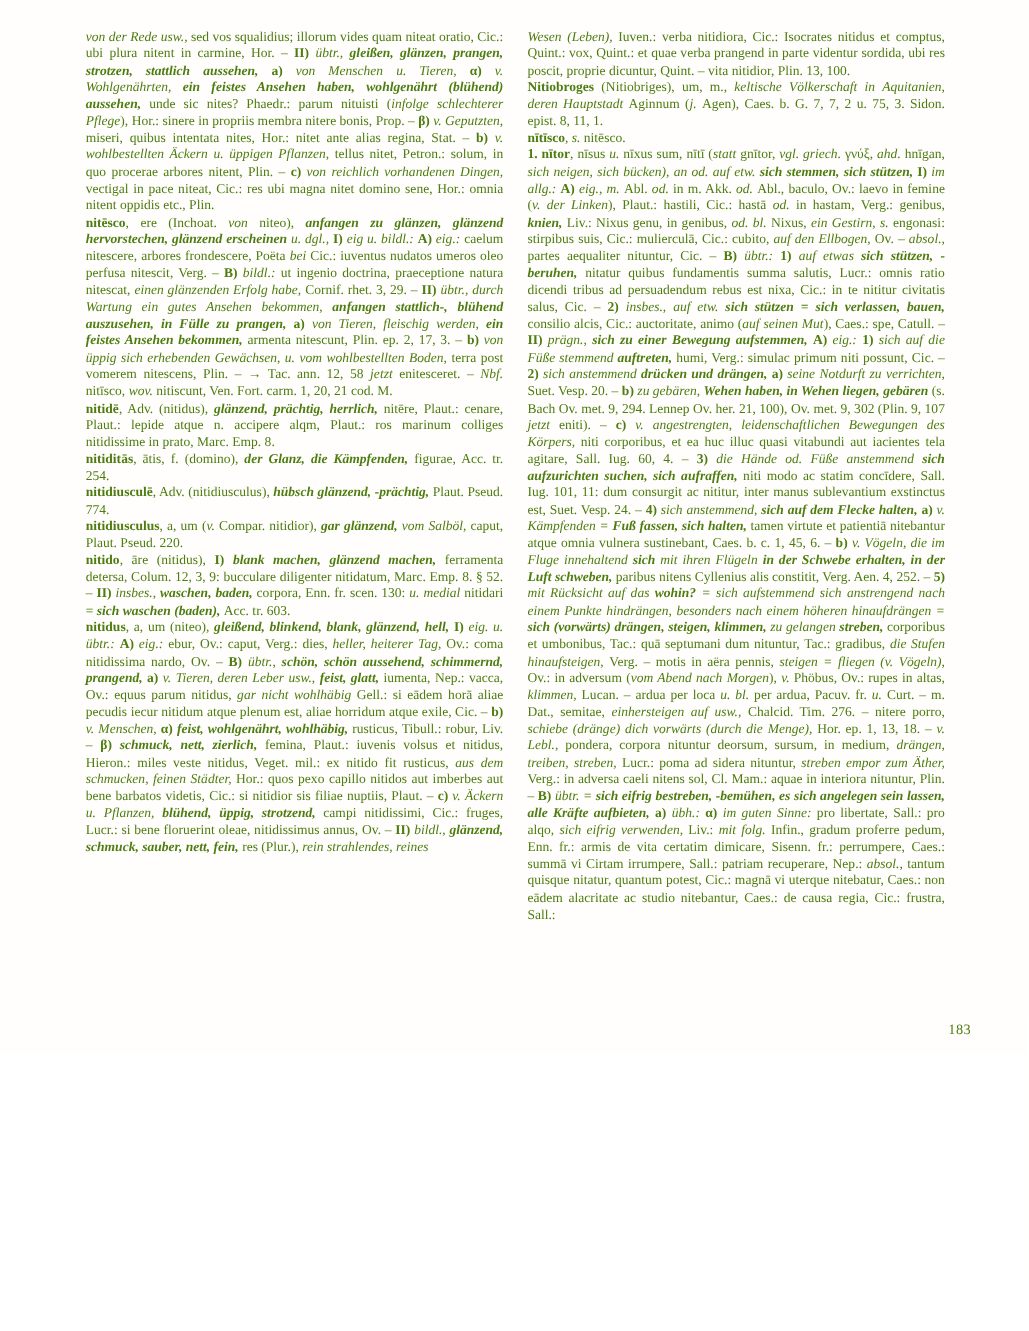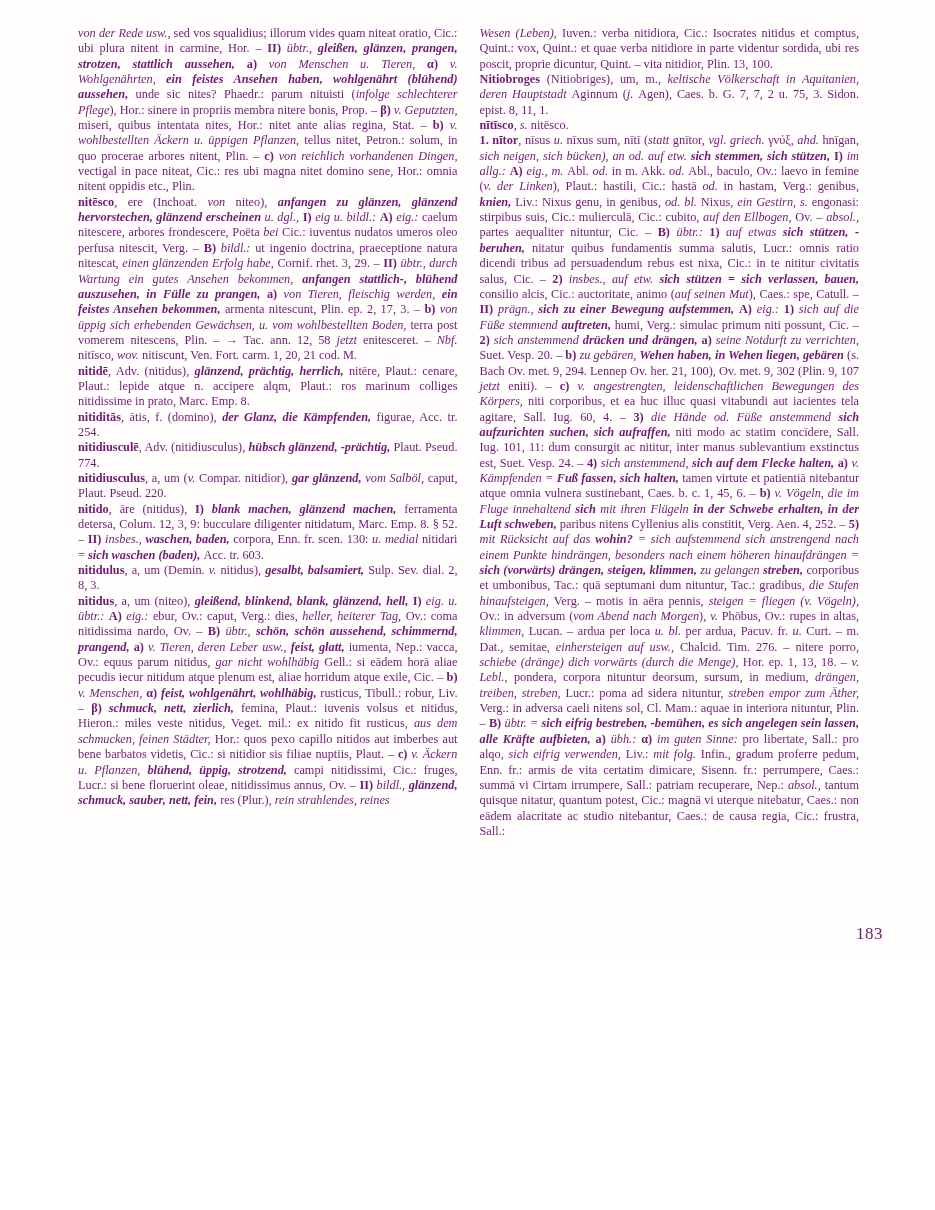--- a/index.html
+++ b/index.html
@@ -2,21 +2,21 @@
 <html><head>
 <meta charset="utf-8">
 <style>
   html,body{margin:0;padding:0;background:#ffffff;}
   .page{
     position:relative;
     width:935px;height:958px;
     background:#fffefc;
     overflow:hidden;
     font-family:"Liberation Serif","DejaVu Serif",serif;
-    color:#701a75;
+    color:#4d7c0f;
     box-sizing:border-box;
     padding:26px 76px 0 78px;
   }
   .columns{
     display:flex;
     gap:22px;
   }
   .col{
     width:380px;
     font-size:12.3px;
@@ -28,41 +28,40 @@
     padding:0;
   }
   .r{font-weight:normal;font-style:normal;}
   .b{font-weight:bold;font-style:normal;}
   .i{font-weight:normal;font-style:italic;}
   .bi{font-weight:bold;font-style:italic;}
   .page-number{
     position:absolute;
     right:52px;
     bottom:14px;
-    font-size:17px;
+    font-size:13px;
     letter-spacing:0.5px;
   }
 </style>
 </head>
 <body>
 
 <div class="page">
   <div class="columns">
     <div class="col" id="col-left">
         <p class="entry"><span class="i">von der Rede usw., </span><span class="r">sed vos squalidius; illorum vides quam niteat oratio, Cic.: ubi plura nitent in carmine, Hor. – </span><span class="b">II) </span><span class="i">übtr., </span><span class="bi">gleißen, glänzen, prangen, strotzen, stattlich aussehen, </span><span class="b">a) </span><span class="i">von Menschen u. Tieren, </span><span class="b">α) </span><span class="i">v. Wohlgenährten, </span><span class="bi">ein feistes Ansehen haben, wohlgenährt (blühend) aussehen, </span><span class="r">unde sic nites? Phaedr.: parum nituisti (</span><span class="i">infolge schlechterer Pflege</span><span class="r">), Hor.: sinere in propriis membra nitere bonis, Prop. – </span><span class="b">β) </span><span class="i">v. Geputzten, </span><span class="r">miseri, quibus intentata nites, Hor.: nitet ante alias regina, Stat. – </span><span class="b">b) </span><span class="i">v. wohlbestellten Äckern u. üppigen Pflanzen, </span><span class="r">tellus nitet, Petron.: solum, in quo procerae arbores nitent, Plin. – </span><span class="b">c) </span><span class="i">von reichlich vorhandenen Dingen, </span><span class="r">vectigal in pace niteat, Cic.: res ubi magna nitet domino sene, Hor.: omnia nitent oppidis etc., Plin.</span></p>
         <p class="entry"><span class="b">nitēsco</span><span class="r">, ere (Inchoat. </span><span class="i">von </span><span class="r">niteo), </span><span class="bi">anfangen zu glänzen, glänzend hervorstechen, glänzend erscheinen </span><span class="i">u. dgl., </span><span class="b">I) </span><span class="i">eig u. bildl.: </span><span class="b">A) </span><span class="i">eig.: </span><span class="r">caelum nitescere, arbores frondescere, Poëta </span><span class="i">bei </span><span class="r">Cic.: iuventus nudatos umeros oleo perfusa nitescit, Verg. – </span><span class="b">B) </span><span class="i">bildl.: </span><span class="r">ut ingenio doctrina, praeceptione natura nitescat, </span><span class="i">einen glänzenden Erfolg habe, </span><span class="r">Cornif. rhet. 3, 29. – </span><span class="b">II) </span><span class="i">übtr., durch Wartung ein gutes Ansehen bekommen, </span><span class="bi">anfangen stattlich-, blühend auszusehen, in Fülle zu prangen, </span><span class="b">a) </span><span class="i">von Tieren, fleischig werden, </span><span class="bi">ein feistes Ansehen bekommen, </span><span class="r">armenta nitescunt, Plin. ep. 2, 17, 3. – </span><span class="b">b) </span><span class="i">von üppig sich erhebenden Gewächsen, u. vom wohlbestellten Boden, </span><span class="r">terra post vomerem nitescens, Plin. – → Tac. ann. 12, 58 </span><span class="i">jetzt </span><span class="r">enitesceret. – </span><span class="i">Nbf. </span><span class="r">nitīsco, </span><span class="i">wov. </span><span class="r">nitiscunt, Ven. Fort. carm. 1, 20, 21 cod. M.</span></p>
         <p class="entry"><span class="b">nitidē</span><span class="r">, Adv. (nitidus), </span><span class="bi">glänzend, prächtig, herrlich, </span><span class="r">nitēre, Plaut.: cenare, Plaut.: lepide atque n. accipere alqm, Plaut.: ros marinum colliges nitidissime in prato, Marc. Emp. 8.</span></p>
         <p class="entry"><span class="b">nitiditās</span><span class="r">, ātis, f. (domino), </span><span class="bi">der Glanz, die Kämpfenden, </span><span class="r">figurae, Acc. tr. 254.</span></p>
         <p class="entry"><span class="b">nitidiusculē</span><span class="r">, Adv. (nitidiusculus), </span><span class="bi">hübsch glänzend, -prächtig, </span><span class="r">Plaut. Pseud. 774.</span></p>
         <p class="entry"><span class="b">nitidiusculus</span><span class="r">, a, um (</span><span class="i">v. </span><span class="r">Compar. nitidior), </span><span class="bi">gar glänzend, </span><span class="i">vom Salböl, </span><span class="r">caput, Plaut. Pseud. 220.</span></p>
         <p class="entry"><span class="b">nitido</span><span class="r">, āre (nitidus), </span><span class="b">I) </span><span class="bi">blank machen, glänzend machen, </span><span class="r">ferramenta detersa, Colum. 12, 3, 9: bucculare diligenter nitidatum, Marc. Emp. 8. § 52. – </span><span class="b">II) </span><span class="i">insbes., </span><span class="bi">waschen, baden, </span><span class="r">corpora, Enn. fr. scen. 130: </span><span class="i">u. medial </span><span class="r">nitidari = </span><span class="bi">sich waschen (baden), </span><span class="r">Acc. tr. 603.</span></p>
-        <p class="entry"><span class="b">nitidulus</span><span class="r">, a, um (Demin. </span><span class="i">v. </span><span class="r">nitidus), </span><span class="bi">gesalbt, balsamiert, </span><span class="r">Sulp. Sev. dial. 2, 8, 3.</span></p>
         <p class="entry"><span class="b">nitidus</span><span class="r">, a, um (niteo), </span><span class="bi">gleißend, blinkend, blank, glänzend, hell, </span><span class="b">I) </span><span class="i">eig. u. übtr.: </span><span class="b">A) </span><span class="i">eig.: </span><span class="r">ebur, Ov.: caput, Verg.: dies, </span><span class="i">heller, heiterer Tag, </span><span class="r">Ov.: coma nitidissima nardo, Ov. – </span><span class="b">B) </span><span class="i">übtr., </span><span class="bi">schön, schön aussehend, schimmernd, prangend, </span><span class="b">a) </span><span class="i">v. Tieren, deren Leber usw., </span><span class="bi">feist, glatt, </span><span class="r">iumenta, Nep.: vacca, Ov.: equus parum nitidus, </span><span class="i">gar nicht wohlhäbig </span><span class="r">Gell.: si eādem horā aliae pecudis iecur nitidum atque plenum est, aliae horridum atque exile, Cic. – </span><span class="b">b) </span><span class="i">v. Menschen, </span><span class="b">α) </span><span class="bi">feist, wohlgenährt, wohlhäbig, </span><span class="r">rusticus, Tibull.: robur, Liv. – </span><span class="b">β) </span><span class="bi">schmuck, nett, zierlich, </span><span class="r">femina, Plaut.: iuvenis volsus et nitidus, Hieron.: miles veste nitidus, Veget. mil.: ex nitido fit rusticus, </span><span class="i">aus dem schmucken, feinen Städter, </span><span class="r">Hor.: quos pexo capillo nitidos aut imberbes aut bene barbatos videtis, Cic.: si nitidior sis filiae nuptiis, Plaut. – </span><span class="b">c) </span><span class="i">v. Äckern u. Pflanzen, </span><span class="bi">blühend, üppig, strotzend, </span><span class="r">campi nitidissimi, Cic.: fruges, Lucr.: si bene floruerint oleae, nitidissimus annus, Ov. – </span><span class="b">II) </span><span class="i">bildl., </span><span class="bi">glänzend, schmuck, sauber, nett, fein, </span><span class="r">res (Plur.), </span><span class="i">rein strahlendes, reines</span></p>
       </div>
     <div class="col" id="col-right">
-        <p class="entry"><span class="i">Wesen (Leben), </span><span class="r">Iuven.: verba nitidiora, Cic.: Isocrates nitidus et comptus, Quint.: vox, Quint.: et quae verba nitidiore in parte videntur sordida, ubi res poscit, proprie dicuntur, Quint. – vita nitidior, Plin. 13, 100.</span></p>
+        <p class="entry"><span class="i">Wesen (Leben), </span><span class="r">Iuven.: verba nitidiora, Cic.: Isocrates nitidus et comptus, Quint.: vox, Quint.: et quae verba prangend in parte videntur sordida, ubi res poscit, proprie dicuntur, Quint. – vita nitidior, Plin. 13, 100.</span></p>
         <p class="entry"><span class="b">Nitiobroges</span><span class="r"> (Nitiobriges), um, m., </span><span class="i">keltische Völkerschaft in Aquitanien, deren Hauptstadt </span><span class="r">Aginnum (</span><span class="i">j. </span><span class="r">Agen), Caes. b. G. 7, 7, 2 u. 75, 3. Sidon. epist. 8, 11, 1.</span></p>
         <p class="entry"><span class="b">nītīsco</span><span class="r">, </span><span class="i">s. </span><span class="r">nitēsco.</span></p>
         <p class="entry"><span class="b">1. nītor</span><span class="r">, nīsus </span><span class="i">u. </span><span class="r">nīxus sum, nītī (</span><span class="i">statt </span><span class="r">gnītor, </span><span class="i">vgl. griech. </span><span class="r">γνύξ, </span><span class="i">ahd. </span><span class="r">hnīgan, </span><span class="i">sich neigen, sich bücken), an od. auf etw. </span><span class="bi">sich stemmen, sich stützen, </span><span class="b">I) </span><span class="i">im allg.: </span><span class="b">A) </span><span class="i">eig., m. </span><span class="r">Abl. </span><span class="i">od. </span><span class="r">in m. Akk. </span><span class="i">od. </span><span class="r">Abl., baculo, Ov.: laevo in femine (</span><span class="i">v. der Linken</span><span class="r">), Plaut.: hastili, Cic.: hastā </span><span class="i">od. </span><span class="r">in hastam, Verg.: genibus, </span><span class="bi">knien, </span><span class="r">Liv.: Nixus genu, in genibus, </span><span class="i">od. bl. </span><span class="r">Nixus, </span><span class="i">ein Gestirn, s. </span><span class="r">engonasi: stirpibus suis, Cic.: mulierculā, Cic.: cubito, </span><span class="i">auf den Ellbogen, </span><span class="r">Ov. – </span><span class="i">absol., </span><span class="r">partes aequaliter nituntur, Cic. – </span><span class="b">B) </span><span class="i">übtr.: </span><span class="b">1) </span><span class="i">auf etwas </span><span class="bi">sich stützen, -beruhen, </span><span class="r">nitatur quibus fundamentis summa salutis, Lucr.: omnis ratio dicendi tribus ad persuadendum rebus est nixa, Cic.: in te nititur civitatis salus, Cic. – </span><span class="b">2) </span><span class="i">insbes., auf etw. </span><span class="bi">sich stützen = sich verlassen, bauen, </span><span class="r">consilio alcis, Cic.: auctoritate, animo (</span><span class="i">auf seinen Mut</span><span class="r">), Caes.: spe, Catull. – </span><span class="b">II) </span><span class="i">prägn., </span><span class="bi">sich zu einer Bewegung aufstemmen, </span><span class="b">A) </span><span class="i">eig.: </span><span class="b">1) </span><span class="i">sich auf die Füße stemmend </span><span class="bi">auftreten, </span><span class="r">humi, Verg.: simulac primum niti possunt, Cic. – </span><span class="b">2) </span><span class="i">sich anstemmend </span><span class="bi">drücken und drängen, </span><span class="b">a) </span><span class="i">seine Notdurft zu verrichten, </span><span class="r">Suet. Vesp. 20. – </span><span class="b">b) </span><span class="i">zu gebären, </span><span class="bi">Wehen haben, in Wehen liegen, gebären </span><span class="r">(s. Bach Ov. met. 9, 294. Lennep Ov. her. 21, 100), Ov. met. 9, 302 (Plin. 9, 107 </span><span class="i">jetzt </span><span class="r">eniti). – </span><span class="b">c) </span><span class="i">v. angestrengten, leidenschaftlichen Bewegungen des Körpers, </span><span class="r">niti corporibus, et ea huc illuc quasi vitabundi aut iacientes tela agitare, Sall. Iug. 60, 4. – </span><span class="b">3) </span><span class="i">die Hände od. Füße anstemmend </span><span class="bi">sich aufzurichten suchen, sich aufraffen, </span><span class="r">niti modo ac statim concīdere, Sall. Iug. 101, 11: dum consurgit ac nititur, inter manus sublevantium exstinctus est, Suet. Vesp. 24. – </span><span class="b">4) </span><span class="i">sich anstemmend, </span><span class="bi">sich auf dem Flecke halten, </span><span class="b">a) </span><span class="i">v. Kämpfenden = </span><span class="bi">Fuß fassen, sich halten, </span><span class="r">tamen virtute et patientiā nitebantur atque omnia vulnera sustinebant, Caes. b. c. 1, 45, 6. – </span><span class="b">b) </span><span class="i">v. Vögeln, die im Fluge innehaltend </span><span class="bi">sich </span><span class="i">mit ihren Flügeln </span><span class="bi">in der Schwebe erhalten, in der Luft schweben, </span><span class="r">paribus nitens Cyllenius alis constitit, Verg. Aen. 4, 252. – </span><span class="b">5) </span><span class="i">mit Rücksicht auf das </span><span class="bi">wohin? </span><span class="i">= sich aufstemmend sich anstrengend nach einem Punkte hindrängen, besonders nach einem höheren hinaufdrängen = </span><span class="bi">sich (vorwärts) drängen, steigen, klimmen, </span><span class="i">zu gelangen </span><span class="bi">streben, </span><span class="r">corporibus et umbonibus, Tac.: quā septumani dum nituntur, Tac.: gradibus, </span><span class="i">die Stufen hinaufsteigen, </span><span class="r">Verg. – motis in aëra pennis, </span><span class="i">steigen = fliegen (v. Vögeln), </span><span class="r">Ov.: in adversum (</span><span class="i">vom Abend nach Morgen</span><span class="r">), </span><span class="i">v. </span><span class="r">Phöbus, Ov.: rupes in altas, </span><span class="i">klimmen, </span><span class="r">Lucan. – ardua per loca </span><span class="i">u. bl. </span><span class="r">per ardua, Pacuv. fr. </span><span class="i">u. </span><span class="r">Curt. – m. Dat., semitae, </span><span class="i">einhersteigen auf usw., </span><span class="r">Chalcid. Tim. 276. – nitere porro, </span><span class="i">schiebe (dränge) dich vorwärts (durch die Menge), </span><span class="r">Hor. ep. 1, 13, 18. – </span><span class="i">v. Lebl., </span><span class="r">pondera, corpora nituntur deorsum, sursum, in medium, </span><span class="i">drängen, treiben, streben, </span><span class="r">Lucr.: poma ad sidera nituntur, </span><span class="i">streben empor zum Äther, </span><span class="r">Verg.: in adversa caeli nitens sol, Cl. Mam.: aquae in interiora nituntur, Plin. – </span><span class="b">B) </span><span class="i">übtr. = </span><span class="bi">sich eifrig bestreben, -bemühen, es sich angelegen sein lassen, alle Kräfte aufbieten, </span><span class="b">a) </span><span class="i">übh.: </span><span class="b">α) </span><span class="i">im guten Sinne: </span><span class="r">pro libertate, Sall.: pro alqo, </span><span class="i">sich eifrig verwenden, </span><span class="r">Liv.: </span><span class="i">mit folg. </span><span class="r">Infin., gradum proferre pedum, Enn. fr.: armis de vita certatim dimicare, Sisenn. fr.: perrumpere, Caes.: summā vi Cirtam irrumpere, Sall.: patriam recuperare, Nep.: </span><span class="i">absol., </span><span class="r">tantum quisque nitatur, quantum potest, Cic.: magnā vi uterque nitebatur, Caes.: non eādem alacritate ac studio nitebantur, Caes.: de causa regia, Cic.: frustra, Sall.:</span></p>
       </div>
   </div>
   <div class="page-number">183</div>
 </div>
 
 </body></html>

